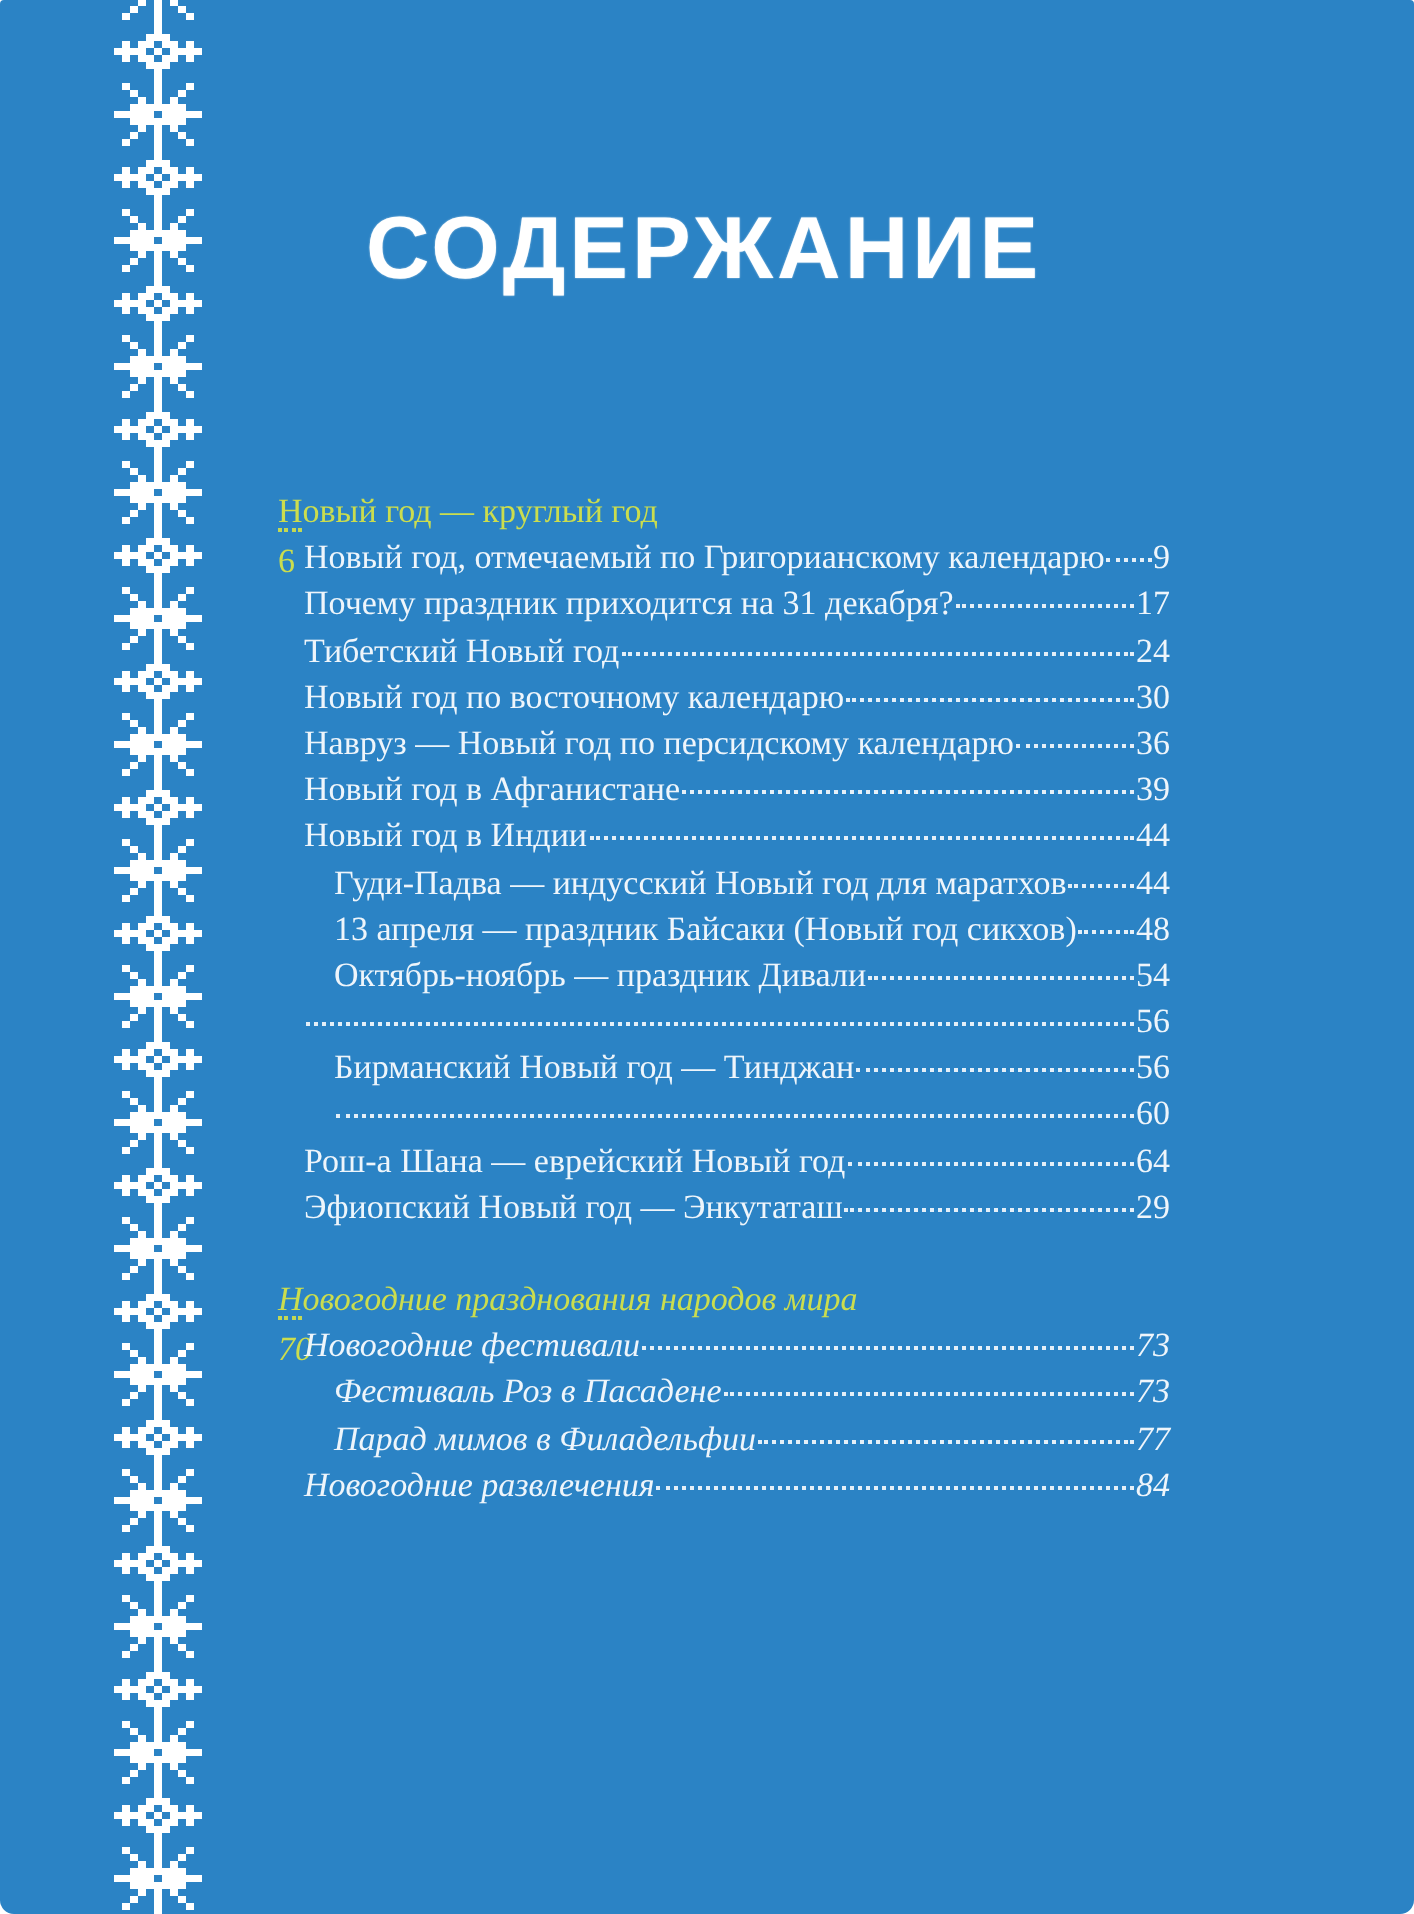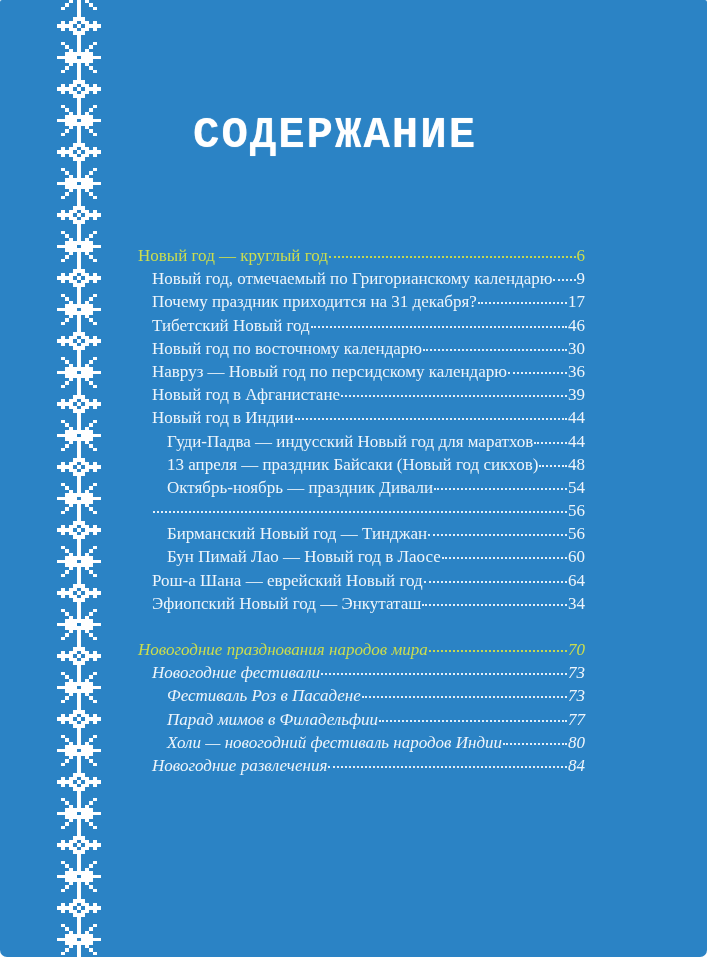--- a/index.html
+++ b/index.html
@@ -6,35 +6,35 @@
   body{
     width:707px;height:957px;position:relative;background:#ffffff;
     font-family:"Liberation Serif",serif;overflow:hidden;
   }
   .page{
     position:absolute;inset:0;background:#2b83c5;
     border-radius:2px 2px 7px 7px;overflow:hidden;
   }
   .band{position:absolute;left:57px;top:0;width:44px;height:957px;display:block;}
   .title{
-    position:absolute;left:181px;top:98px;margin:12px;
-    font-family:Liberation Mono, monospace;font-weight:bold;
+    position:absolute;left:181px;top:98px;margin:2px;
+    font-family:Liberation Sans, sans-serif;font-weight:bold;
     font-size:44px;letter-spacing:2px;color:#ffffff;
     text-shadow:0 0 1px rgba(255,255,255,.6);
     white-space:nowrap;
   }
   .toc{
     position:absolute;left:138px;top:244px;width:447px;
     color:#eef5fb;font-size:17px;
   }
   .toc-section + .toc-section{margin-top:23px;font-style:italic;}
   .toc-row{display:flex;align-items:baseline;height:23.2px;line-height:23.2px;}
   .toc-row.lvl1{padding-left:14px;}
   .toc-row.lvl2{padding-left:29px;justify-content:flex-end;}
-  .toc-row.accent{color:#cbdd4e;}
+  .toc-row.accent{color:#cbdd4e;flex-direction:column;}
   .toc-row .t{white-space:nowrap;}
   .toc-row .leader{
     flex:1 1 auto;min-width:12px;
     border-bottom:2px dotted currentColor;
     align-self:baseline;height:0;
     transform:translateY(-3px);
     margin:0 1px;
     opacity:.95;
   }
   .toc-row .p{white-space:nowrap;}
@@ -139,21 +139,21 @@
           <span class="p">9</span>
         </div>
         <div class="toc-row lvl1">
           <span class="t">Почему праздник приходится на 31 декабря?</span>
           <span class="leader"></span>
           <span class="p">17</span>
         </div>
         <div class="toc-row lvl1">
           <span class="t">Тибетский Новый год</span>
           <span class="leader"></span>
-          <span class="p">46</span>
+          <span class="p">24</span>
         </div>
         <div class="toc-row lvl1">
           <span class="t">Новый год по восточному календарю</span>
           <span class="leader"></span>
           <span class="p">30</span>
         </div>
         <div class="toc-row lvl1">
           <span class="t">Навруз — Новый год по персидскому календарю</span>
           <span class="leader"></span>
           <span class="p">36</span>
@@ -186,33 +186,32 @@
         <div class="toc-row lvl1">
           <span class="leader"></span>
           <span class="p">56</span>
         </div>
         <div class="toc-row lvl2">
           <span class="t">Бирманский Новый год — Тинджан</span>
           <span class="leader"></span>
           <span class="p">56</span>
         </div>
         <div class="toc-row lvl2">
-          <span class="t">Бун Пимай Лао — Новый год в Лаосе</span>
           <span class="leader"></span>
           <span class="p">60</span>
         </div>
         <div class="toc-row lvl1">
           <span class="t">Рош-а Шана — еврейский Новый год</span>
           <span class="leader"></span>
           <span class="p">64</span>
         </div>
         <div class="toc-row lvl1">
           <span class="t">Эфиопский Новый год — Энкутаташ</span>
           <span class="leader"></span>
-          <span class="p">34</span>
+          <span class="p">29</span>
         </div>
       </div>
       <div class="toc-section">
         <div class="toc-row lvl0 accent">
           <span class="t">Новогодние празднования народов мира</span>
           <span class="leader"></span>
           <span class="p">70</span>
         </div>
         <div class="toc-row lvl1">
           <span class="t">Новогодние фестивали</span>
@@ -221,25 +220,20 @@
         </div>
         <div class="toc-row lvl2">
           <span class="t">Фестиваль Роз в Пасадене</span>
           <span class="leader"></span>
           <span class="p">73</span>
         </div>
         <div class="toc-row lvl2">
           <span class="t">Парад мимов в Филадельфии</span>
           <span class="leader"></span>
           <span class="p">77</span>
-        </div>
-        <div class="toc-row lvl2">
-          <span class="t">Холи — новогодний фестиваль народов Индии</span>
-          <span class="leader"></span>
-          <span class="p">80</span>
         </div>
         <div class="toc-row lvl1">
           <span class="t">Новогодние развлечения</span>
           <span class="leader"></span>
           <span class="p">84</span>
         </div>
       </div>
     </div>
 </div>
 

